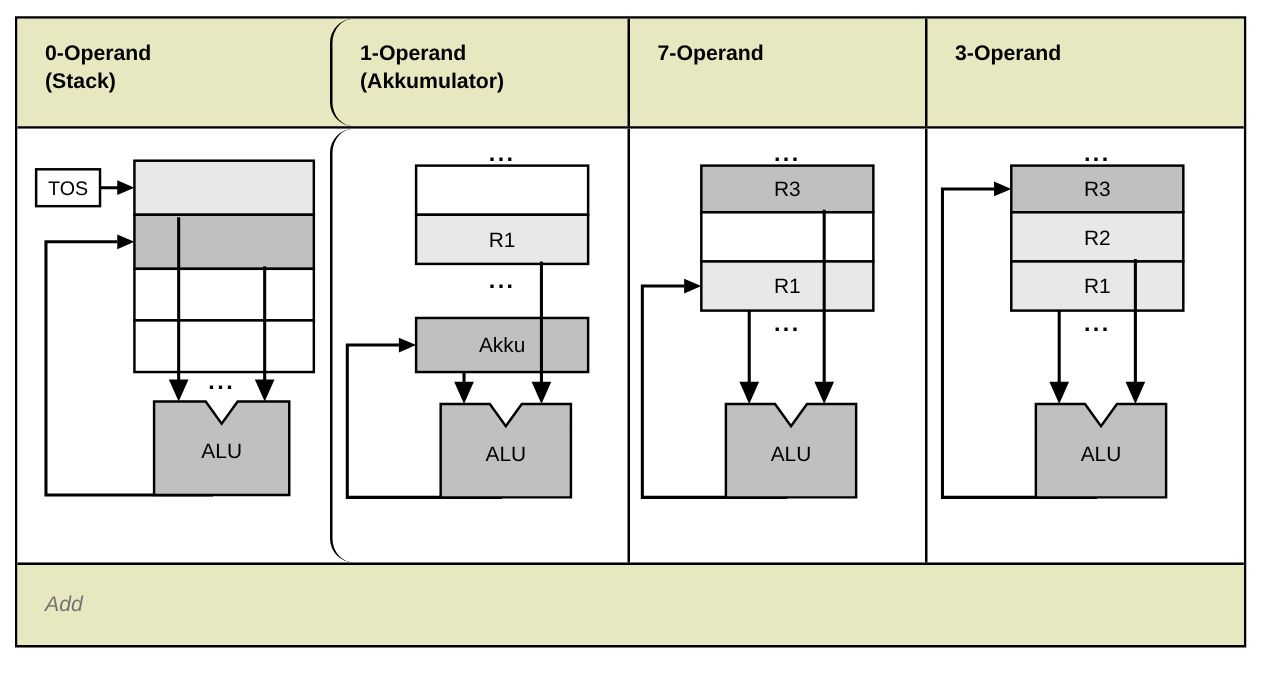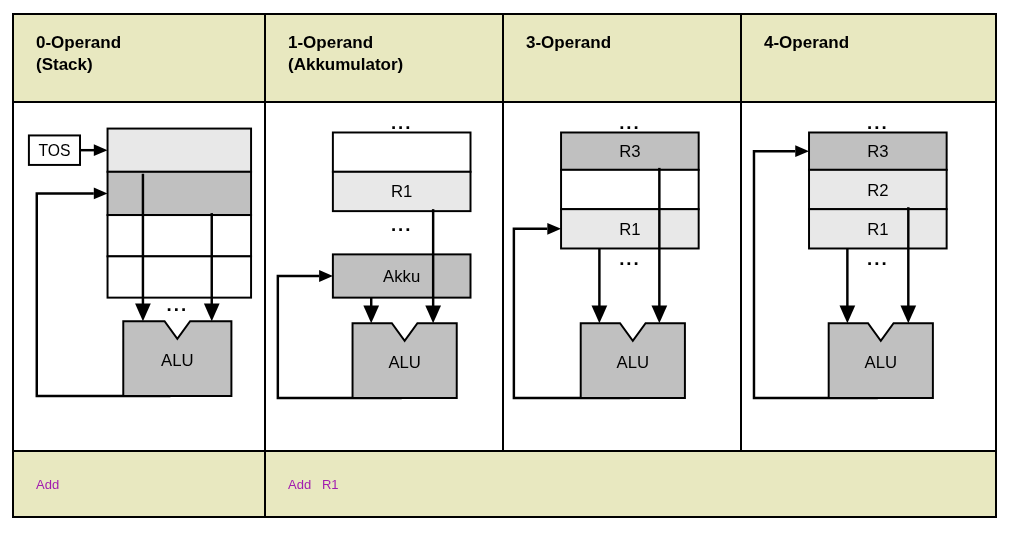--- a/index.html
+++ b/index.html
@@ -48,21 +48,21 @@
     flex: 0 0 64px;
     border-top: 2px solid #000000;
     background: #e8e8c0;
   }
   .cell {
     box-sizing: border-box;
     position: relative;
     padding-left: 48px;
   }
   .col0 { flex: 0 0 250px; }
-  .col1 { flex: 0 0 238px; }
+  .col1 { flex: 0 0 238px; border-radius: 19px; }
   .col2 { flex: 0 0 238px; }
   .col3 { flex: 1 1 auto; }
   .row-header .cell + .cell,
   .row-body .cell + .cell,
   .row-footer .cell + .cell {
     border-left: 2px solid #000000;
   }
   .hdr-text {
     position: absolute;
     left: 22px;
@@ -71,23 +71,24 @@
     font-weight: bold;
     color: #000000;
     line-height: 1.32;
     white-space: pre-line;
   }
   .ftr-text {
     position: absolute;
     left: 22px;
     top: 50%;
     transform: translateY(-50%);
-    font-size: 13px;
-    color: #a21caf;
+    font-size: 17px;
+    color: #737373;
     white-space: pre;
+    font-style: italic;
   }
   .diagram {
     position: absolute;
     left: 0;
     top: 0;
     width: 100%;
     height: 100%;
     display: block;
   }
   svg text {
@@ -107,24 +108,24 @@
     <div class="row-header">
       <div class="cell col0">
         <div class="hdr-text">0-Operand
 (Stack)</div>
       </div>
       <div class="cell col1">
         <div class="hdr-text">1-Operand
 (Akkumulator)</div>
       </div>
       <div class="cell col2">
+        <div class="hdr-text">7-Operand</div>
+      </div>
+      <div class="cell col3">
         <div class="hdr-text">3-Operand</div>
-      </div>
-      <div class="cell col3">
-        <div class="hdr-text">4-Operand</div>
       </div>
     </div>
 
     <div class="row-body">
 
       <div class="cell col0">
         <svg class="diagram" viewBox="0 0 248 353" preserveAspectRatio="xMidYMid meet">
 
           <rect x="92" y="26" width="146" height="44" fill="#e8e8e8" stroke="#000" stroke-width="2"></rect>
           <rect x="92" y="70" width="146" height="44" fill="#c0c0c0" stroke="#000" stroke-width="2"></rect>
@@ -234,19 +235,16 @@
           <path d="M 86 224 L 126 224 L 139 242 L 152 224 L 192 224 L 192 300 L 86 300 Z" fill="#c0c0c0" stroke="#000" stroke-width="2"></path>
           <text class="lbl" x="139" y="270" text-anchor="middle">ALU</text>
         </svg>
       </div>
     </div>
 
     <div class="row-footer">
       <div class="cell col0">
         <div class="ftr-text">Add</div>
       </div>
-      <div class="cell col1">
-        <div class="ftr-text">Add   R1</div>
-      </div>
     </div>
 
   </div>
 </div>
 
 </body></html>

